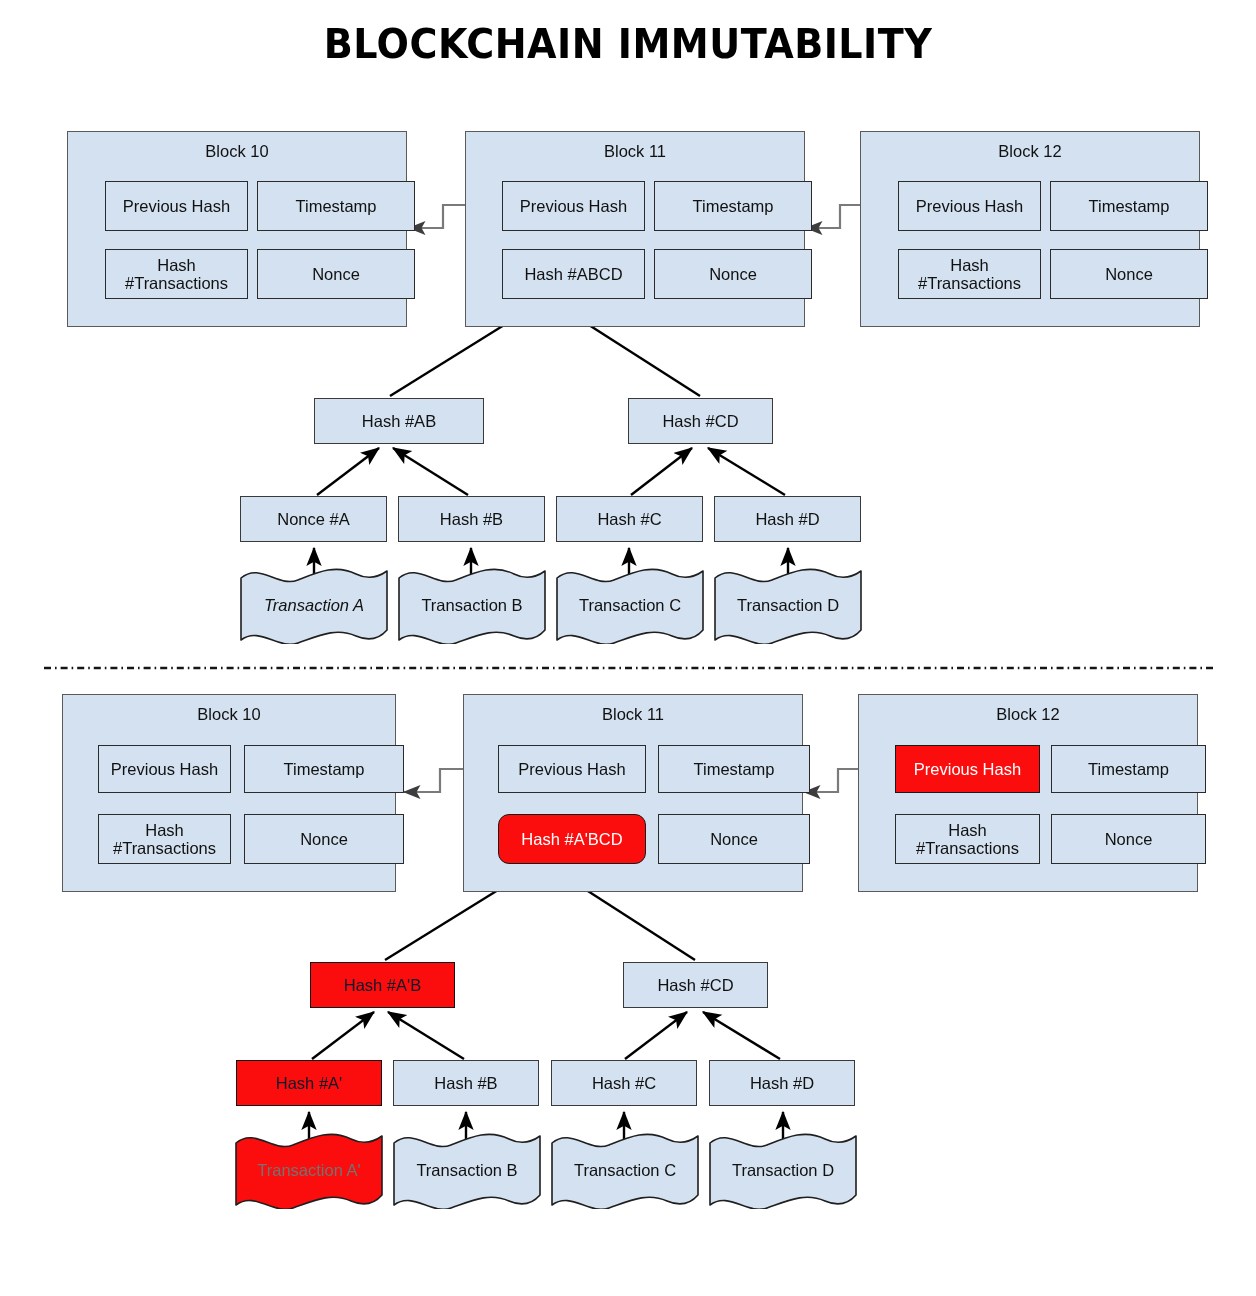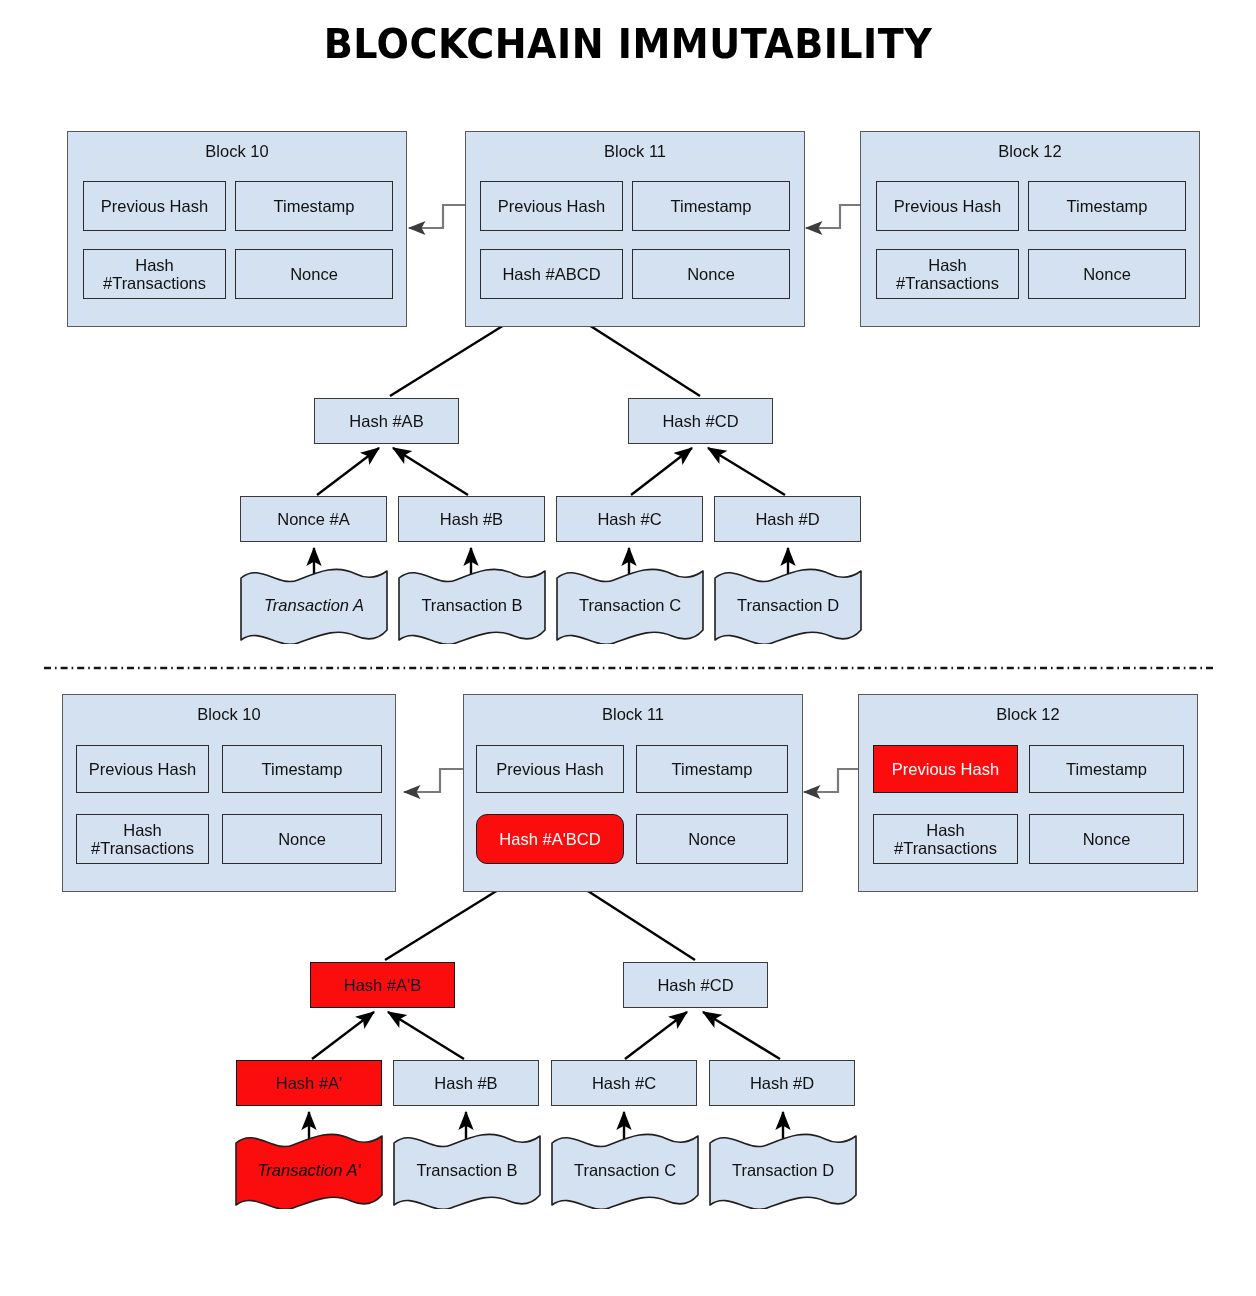--- a/index.html
+++ b/index.html
@@ -55,20 +55,21 @@
     box-sizing: border-box;
     background: #d3e1f0;
     border: 1.5px solid #2b2b2b;
     display: flex;
     align-items: center;
     justify-content: center;
     text-align: center;
     font-size: 16.5px;
     color: #111111;
     line-height: 1.12;
+    margin-left: 22px;
   }
   .field.red {
     background: #fb0d0d;
     color: #ffffff;
     border-color: #1a1a1a;
   }
   
   .hash-node {
     position: absolute;
     box-sizing: border-box;
@@ -96,21 +97,21 @@
     top: 0;
     width: 100%;
     height: 100%;
     display: flex;
     align-items: center;
     justify-content: center;
     font-size: 16.5px;
     color: #111111;
     pointer-events: none;
   }
-  .txn.red .txn-label { color: #000000; font-style: italic; }
+  .txn.red .txn-label { color: #737373; }
   .svg-layer {
     position: absolute;
     left: 0;
     top: 0;
     width: 1256px;
     height: 1296px;
     pointer-events: none;
   }
 </style>
 </head>
@@ -194,21 +195,21 @@
 
   <div class="block" style="left:860px; top:131px; width:340px; height:196px;">
     <div class="block-title">Block 12</div>
     <div class="field" style="left:15px; top:49px; width:143px; height:50px;">Previous Hash</div>
     <div class="field" style="left:167px; top:49px; width:158px; height:50px;">Timestamp</div>
     <div class="field" style="left:15px; top:117px; width:143px; height:50px; white-space:pre-line;">Hash
 #Transactions</div>
     <div class="field" style="left:167px; top:117px; width:158px; height:50px;">Nonce</div>
   </div>
 
-  <div class="hash-node" style="left:314px; top:398px; width:145px; height:46px;">Hash #AB</div>
+  <div class="hash-node" style="left:314px; top:398px; width:170px; height:46px;">Hash #AB</div>
   <div class="hash-node" style="left:628px; top:398px; width:145px; height:46px;">Hash #CD</div>
 
   <div class="hash-node" style="left:240px; top:496px; width:147px; height:46px;">Nonce #A</div>
   <div class="hash-node" style="left:398px; top:496px; width:147px; height:46px;">Hash #B</div>
   <div class="hash-node" style="left:556px; top:496px; width:147px; height:46px;">Hash #C</div>
   <div class="hash-node" style="left:714px; top:496px; width:147px; height:46px;">Hash #D</div>
 
   <div class="txn" style="left:238px; top:566px; width:152px; height:78px;font-style:italic;">
     <svg width="152" height="78" viewBox="0 0 152 78">
       <path d="M3,12 C22,-4 40,22 60,14 C80,6 98,-2 118,8 C132,15 142,10 149,5

